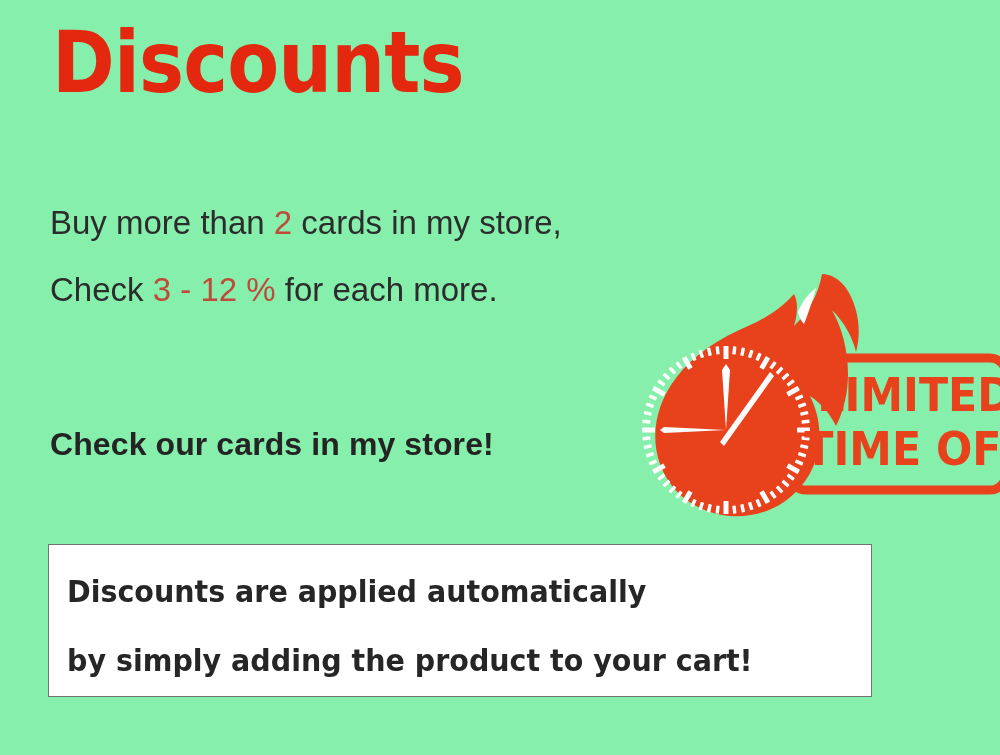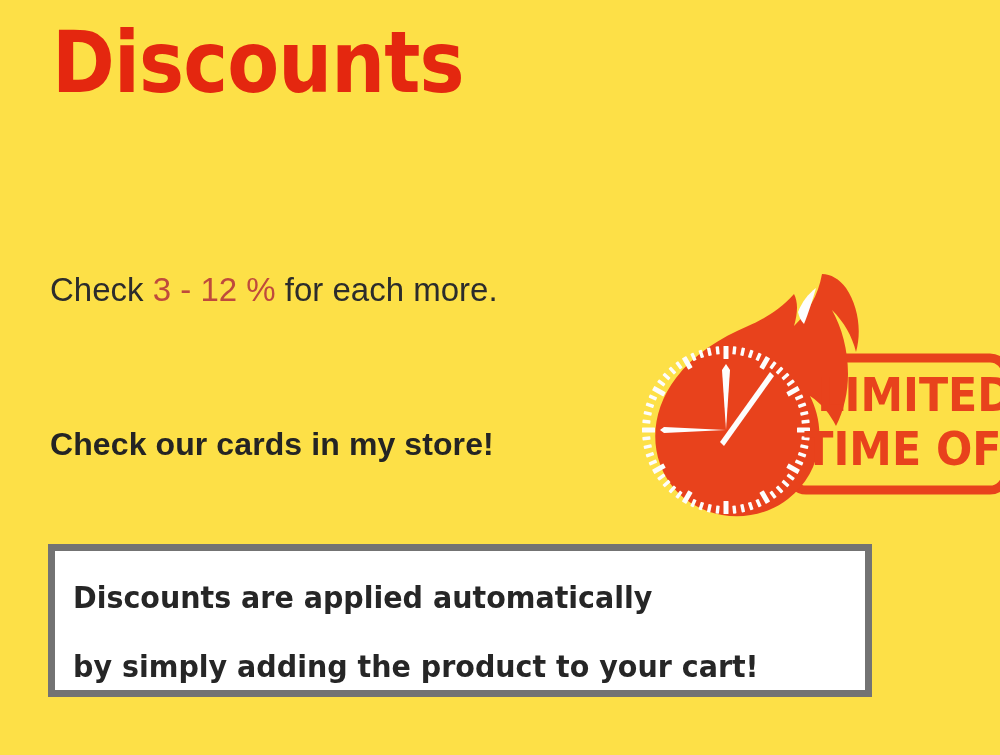--- a/index.html
+++ b/index.html
@@ -10,21 +10,21 @@
     width: 1000px;
     height: 755px;
     background: #fdfdfd;
     font-family: "Liberation Sans", sans-serif;
     overflow: hidden;
   }
   #page {
     position: relative;
     width: 1000px;
     height: 755px;
-    background: #fde047;
+    background: #86efac;
   }
 
   
   #title {
     position: absolute;
     left: 52px;
     top: 14px;
     font-family: "DejaVu Sans", sans-serif;
     font-weight: bold;
     font-size: 86px;
@@ -68,21 +68,21 @@
     margin-top: 24px;
   }
 
   
   #note-box {
     position: absolute;
     left: 48px;
     top: 544px;
     width: 824px;
     height: 153px;
-    border: 7px solid #737373;
+    border: 1px solid #737373;
     background: #ffffff;
     box-sizing: border-box;
   }
   .note-line {
     position: absolute;
     left: 18px;
     font-family: "DejaVu Sans", sans-serif;
     font-weight: bold;
     font-size: 31px;
     line-height: 38px;
@@ -112,20 +112,23 @@
     font-weight: bold;
   }
 </style>
 </head>
 <body>
 
 <div id="page">
 
   <div id="title">Discounts</div>
 
+  <div class="body-line" id="line-1">
+    <span>Buy more than </span><span class="hl">2</span><span> cards in my store,</span>
+  </div>
 
   <div class="body-line" id="line-2">
     <span>Check </span><span class="hl">3 - 12 %</span><span> for each more.</span>
   </div>
 
   <div id="cta">Check our cards in my store!</div>
 
   <div id="graphic">
     <svg viewBox="0 0 400 250" xmlns="http://www.w3.org/2000/svg">
       <defs>

